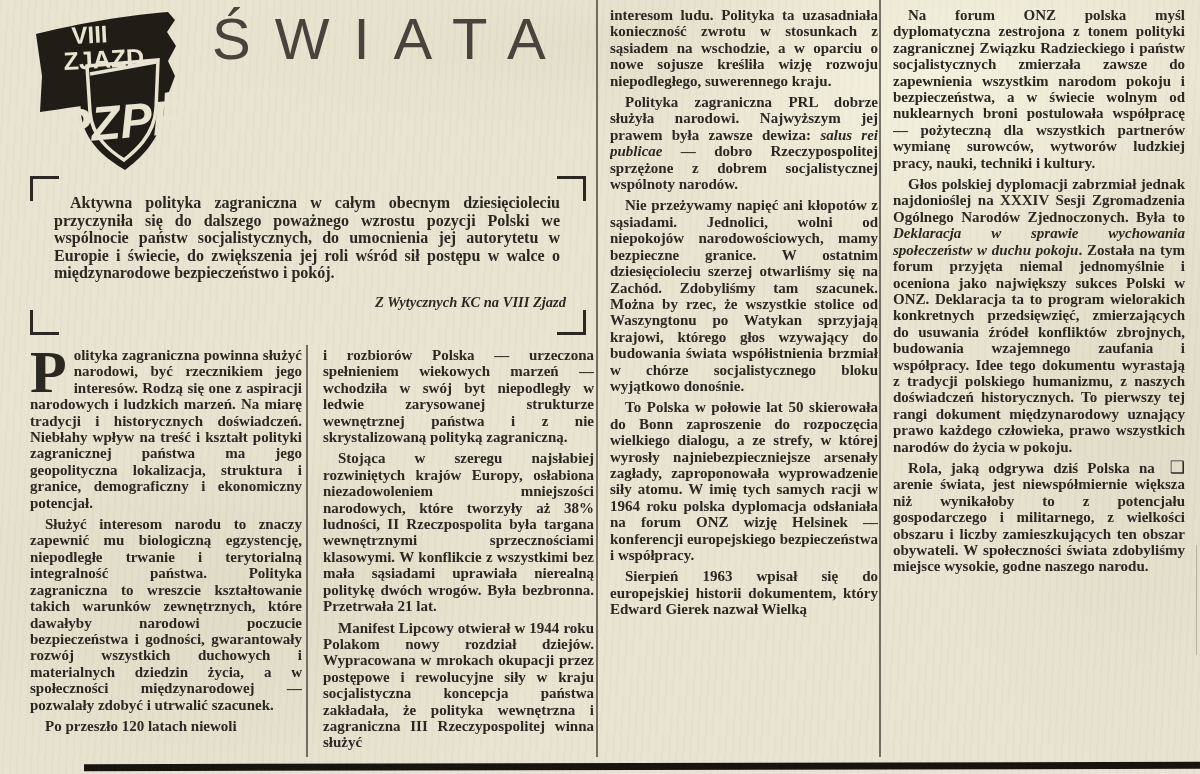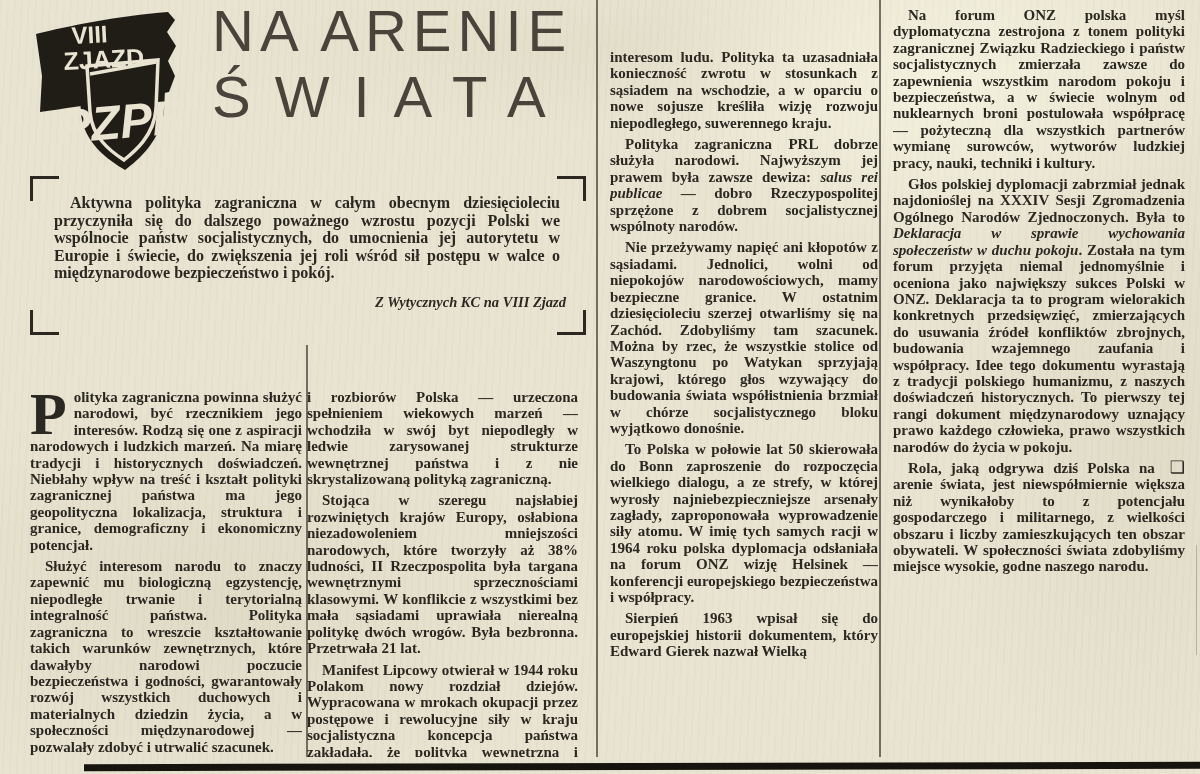--- a/index.html
+++ b/index.html
@@ -31,23 +31,23 @@
   .lead p{margin:12px; font-weight:bold; font-size:16px; line-height:17.6px; text-align:justify; text-indent:16px;}
   .lead-attr{font-weight:bold; font-style:italic; font-size:14.5px; text-align:right; margin-top:11px; padding-right:6px;}
   
   .vrule{position:absolute; width:2px; background:#4a463c; opacity:.75;}
   .vrule.faint{opacity:.3; width:1px;}
   .bottom-rule{position:absolute; left:84px; top:763px; width:1116px; height:7px; background:#17140f; transform:rotate(-.12deg);}
   
   .col{position:absolute; overflow:hidden; font-size:15px; line-height:16.4px; font-weight:bold; text-align:justify;}
   .col p{margin:0; text-indent:15px;}
   .col p + p{margin-top:5px;}
-  .col p.cont{text-indent:0;margin-top:42px;}
+  .col p.cont{text-indent:0;}
   .col1{left:30px;  top:347px; width:272px; height:410px;}
-  .col2{left:307px; top:347px; width:271px; height:410px;}
+  .col2{left:323px; top:347px; width:271px; height:410px;}
   .col3{left:610px; top:7px;   width:268px; height:752px;}
   .col4{left:893px; top:7px;   width:292px; height:752px;}
   .dropcap{float:left; font-size:60px; line-height:46px; padding:2px 7px 0 0; font-weight:bold;}
   .end-marker{float:right; font-weight:normal; font-size:17px; line-height:16px;}
   i{font-style:italic;}
 </style>
 </head>
 <body>
 
 <div class="page">
@@ -56,21 +56,20 @@
     <path d="M8,30 C40,22 90,12 140,8 L147,16 L139,28 L148,42 L140,57 L147,72 L141,88 C110,94 60,101 12,108 L14,72 Z" fill="#201d16"></path>
     <path d="M50,54 L139,47 L136,106 C133,137 110,156 97,166 C80,156 56,139 53,110 Z" fill="#201d16"></path>
     <path d="M59,62 L130,56 L128,105 C126,132 106,148 96,156 C82,147 64,133 62,108 Z" fill="none" stroke="#e8e4d1" stroke-width="3.5"></path>
     <line x1="62" y1="70" x2="128" y2="58" stroke="#e8e4d1" stroke-width="3.5"></line>
     <text x="44" y="40" fill="#e8e4d1" font-family="Liberation Sans, sans-serif" font-weight="bold" font-size="24" transform="rotate(-3 44 40)">VIII</text>
     <text x="36" y="66" fill="#e8e4d1" font-family="Liberation Sans, sans-serif" font-weight="bold" font-size="25" transform="rotate(-3 36 66)">ZJAZD</text>
     <text x="95" y="134" fill="#e8e4d1" font-family="Liberation Sans, sans-serif" font-weight="bold" font-size="48" text-anchor="middle" transform="rotate(-5 95 120)" font-style="italic">PZPR</text>
   </svg>
 
   <div class="title">
-    <div class="title-line1">NA ARENIE</div>
     <div class="title-line2">ŚWIATA</div>
   </div>
 
   <div class="lead">
     <span class="corner tl"></span>
     <span class="corner tr"></span>
     <span class="corner bl"></span>
     <span class="corner br"></span>
     <p>Aktywna polityka zagraniczna w całym obecnym dziesięcioleciu przyczyniła się do dalszego poważnego wzrostu pozycji Polski we wspólnocie państw socjalistycznych, do umocnienia jej autorytetu w Europie i świecie, do zwiększenia jej roli wśród sił postępu w walce o międzynarodowe bezpieczeństwo i pokój.</p>
     <div class="lead-attr">Z Wytycznych KC na VIII Zjazd</div>

